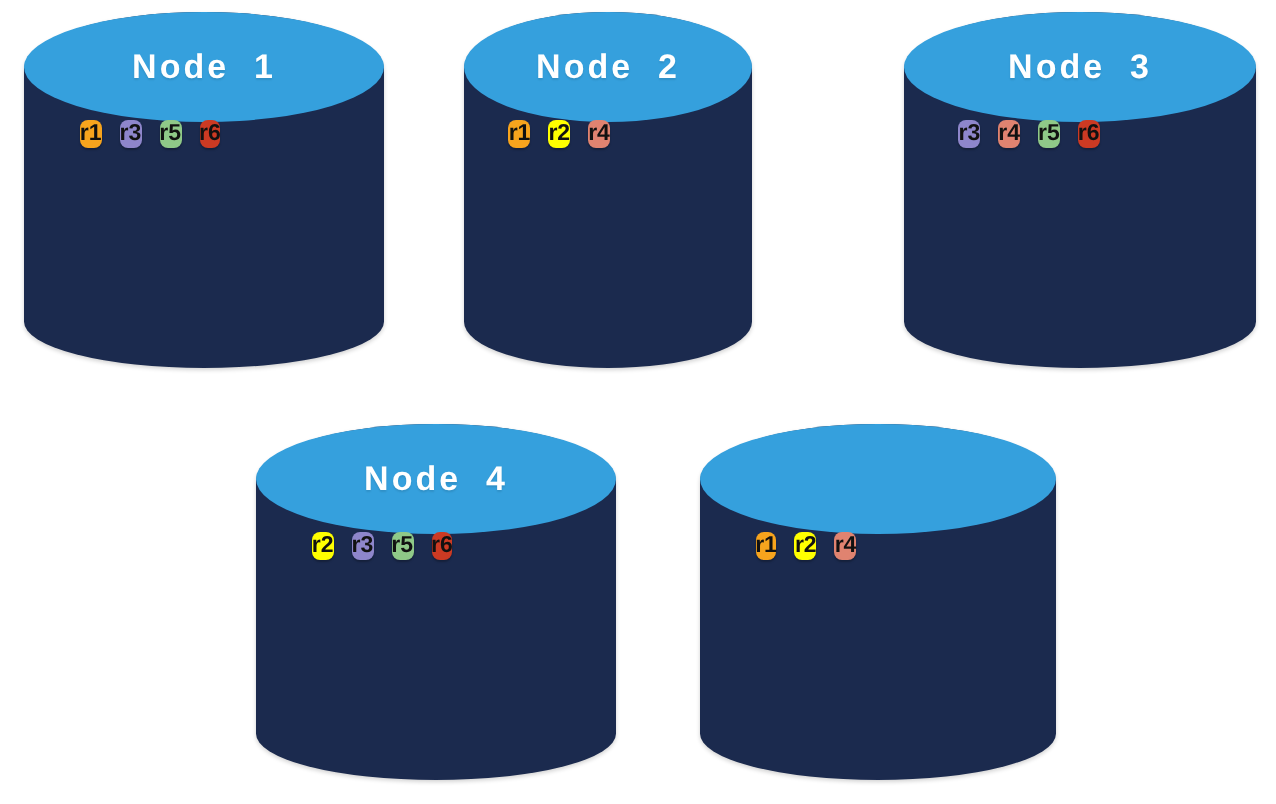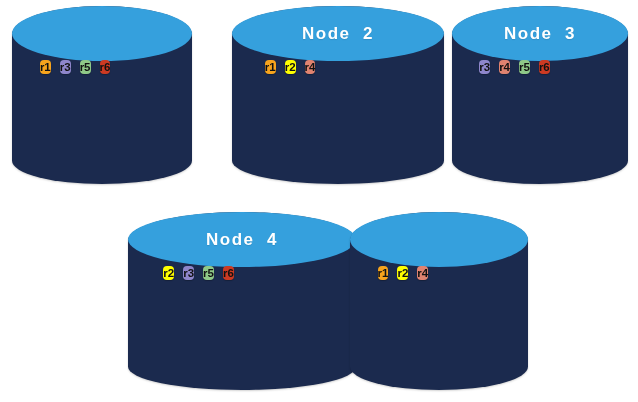--- a/index.html
+++ b/index.html
@@ -86,49 +86,50 @@
     box-shadow: 0 1px 1px rgba(0,0,0,0.25);
   }
 </style>
 </head>
 <body>
 
 <div id="diagram">
     <div class="node" style="left: 12px; top: 6px; width: 180px; height: 178px;">
       <div class="cyl-body"></div>
       <div class="cyl-top"></div>
+      <div class="cyl-label">Node  1</div>
       <div class="replica-stack">
         <div class="replica" style="background: rgb(247, 164, 29);">r1</div>
         <div class="replica" style="background: rgb(142, 134, 203);">r3</div>
         <div class="replica" style="background: rgb(143, 201, 136);">r5</div>
         <div class="replica" style="background: rgb(204, 58, 35);">r6</div>
       </div>
     </div>
-    <div class="node" style="left: 232px; top: 6px; width: 212px; height: 178px;">
+    <div class="node" style="left: 232px; top: 6px; width: 144px; height: 178px;">
       <div class="cyl-body"></div>
       <div class="cyl-top"></div>
       <div class="cyl-label">Node  2</div>
       <div class="replica-stack">
         <div class="replica" style="background: rgb(247, 164, 29);">r1</div>
         <div class="replica" style="background: rgb(255, 255, 0);">r2</div>
         <div class="replica" style="background: rgb(224, 131, 112);">r4</div>
       </div>
     </div>
     <div class="node" style="left: 452px; top: 6px; width: 176px; height: 178px;">
       <div class="cyl-body"></div>
       <div class="cyl-top"></div>
       <div class="cyl-label">Node  3</div>
       <div class="replica-stack">
         <div class="replica" style="background: rgb(142, 134, 203);">r3</div>
         <div class="replica" style="background: rgb(224, 131, 112);">r4</div>
         <div class="replica" style="background: rgb(143, 201, 136);">r5</div>
         <div class="replica" style="background: rgb(204, 58, 35);">r6</div>
       </div>
     </div>
-    <div class="node" style="left: 128px; top: 212px; width: 180px; height: 178px; padding-left: 48px;">
+    <div class="node" style="left: 128px; top: 212px; width: 180px; height: 178px;">
       <div class="cyl-body"></div>
       <div class="cyl-top"></div>
       <div class="cyl-label">Node  4</div>
       <div class="replica-stack">
         <div class="replica" style="background: rgb(255, 255, 0);">r2</div>
         <div class="replica" style="background: rgb(142, 134, 203);">r3</div>
         <div class="replica" style="background: rgb(143, 201, 136);">r5</div>
         <div class="replica" style="background: rgb(204, 58, 35);">r6</div>
       </div>
     </div>

